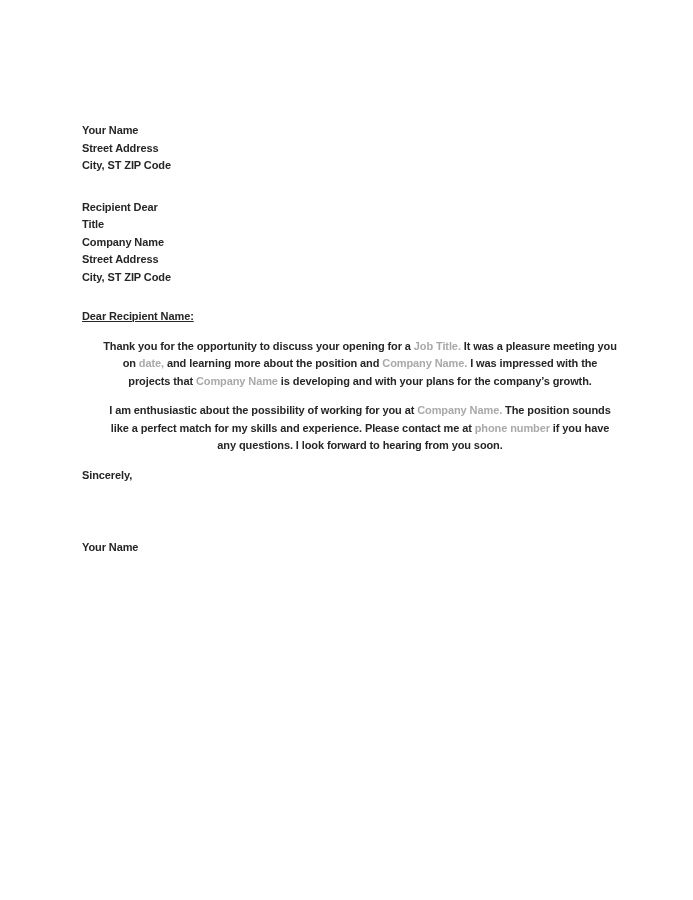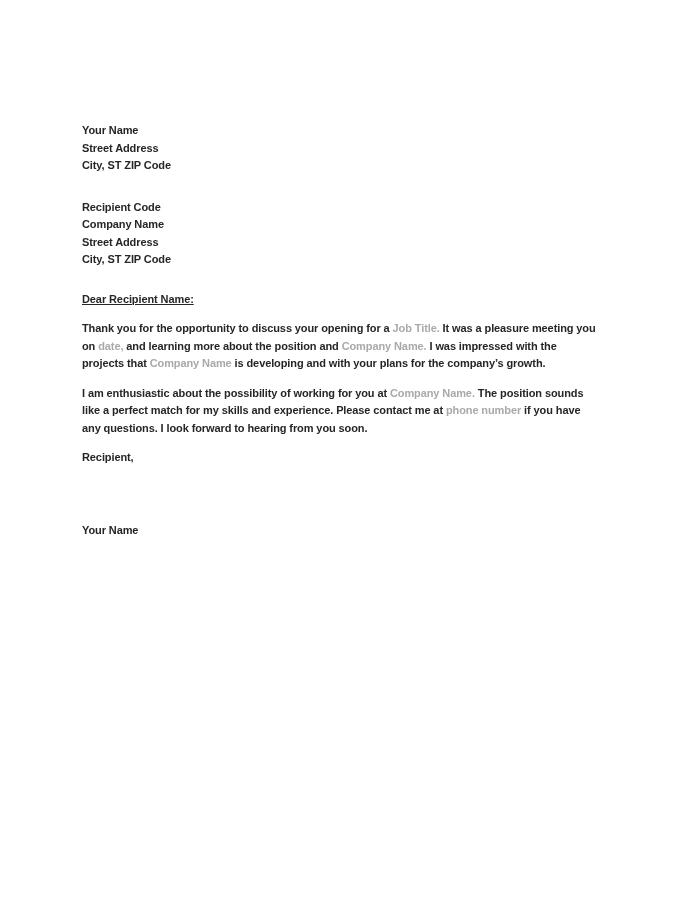--- a/index.html
+++ b/index.html
@@ -19,47 +19,48 @@
     line-height: 17.5px;
     font-weight: 600;
     letter-spacing: -0.1px;
     color: #262626;
     overflow: hidden;
   }
   p { margin: 0; }
   .address-block p { margin: 0; }
   .block-recipient { margin-top: 24px; }
   .salutation { margin-top: 22px; text-decoration: underline; }
-  .para { margin-top: 12px; white-space: nowrap; }
+  .para { margin-top: 12px; white-space: nowrap; text-align: center; }
   .closing { margin-top: 12px; }
   .signature { margin-top: 55px; }
   .placeholder { color: #a9a9a9; }
   .text-run { color: #262626; }
 </style>
 </head>
 <body>
 
 <div class="page">
 
   <div class="address-block">
     <p>Your Name</p>
     <p>Street Address</p>
     <p>City, ST ZIP Code</p>
   </div>
 
   <div class="address-block block-recipient">
-    <p>Recipient Code</p>
+    <p>Recipient Dear</p>
+    <p>Title</p>
     <p>Company Name</p>
     <p>Street Address</p>
     <p>City, ST ZIP Code</p>
   </div>
 
   <p class="salutation">Dear Recipient Name:</p>
 
   <p class="para"><span class="text-run">Thank you for the opportunity to discuss your opening for a </span><span class="placeholder">Job Title.</span><span class="text-run"> It was a pleasure meeting you</span><br><span class="text-run">on </span><span class="placeholder">date,</span><span class="text-run"> and learning more about the position and </span><span class="placeholder">Company Name.</span><span class="text-run"> I was impressed with the</span><br><span class="text-run">projects that </span><span class="placeholder">Company Name</span><span class="text-run"> is developing and with your plans for the company’s growth.</span></p>
 
   <p class="para"><span class="text-run">I am enthusiastic about the possibility of working for you at </span><span class="placeholder">Company Name.</span><span class="text-run"> The position sounds</span><br><span class="text-run">like a perfect match for my skills and experience. Please contact me at </span><span class="placeholder">phone number</span><span class="text-run"> if you have</span><br><span class="text-run">any questions. I look forward to hearing from you soon.</span></p>
 
-  <p class="closing">Recipient,</p>
+  <p class="closing">Sincerely,</p>
 
   <p class="signature">Your Name</p>
 
 </div>
 
 </body></html>

